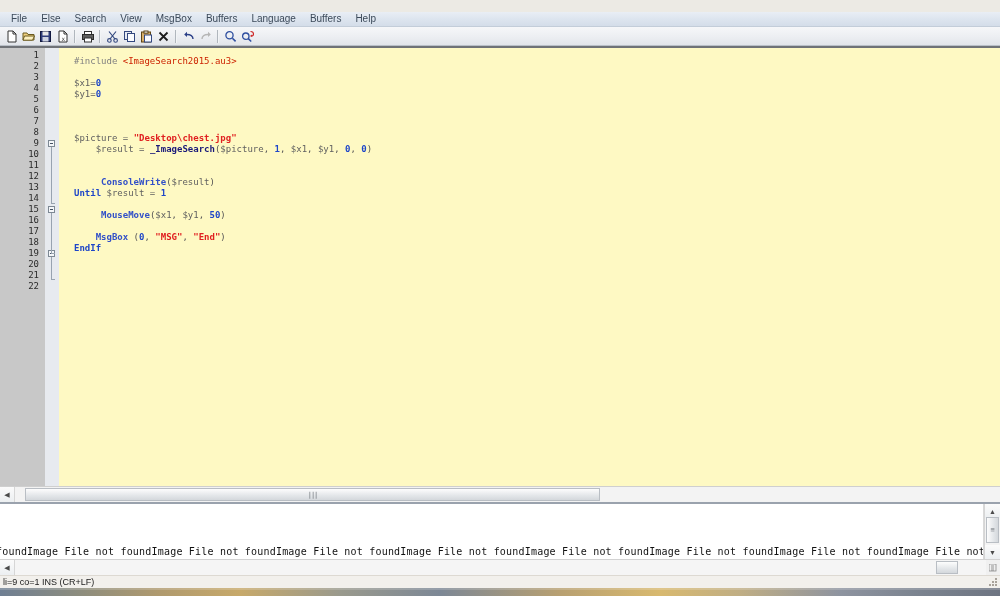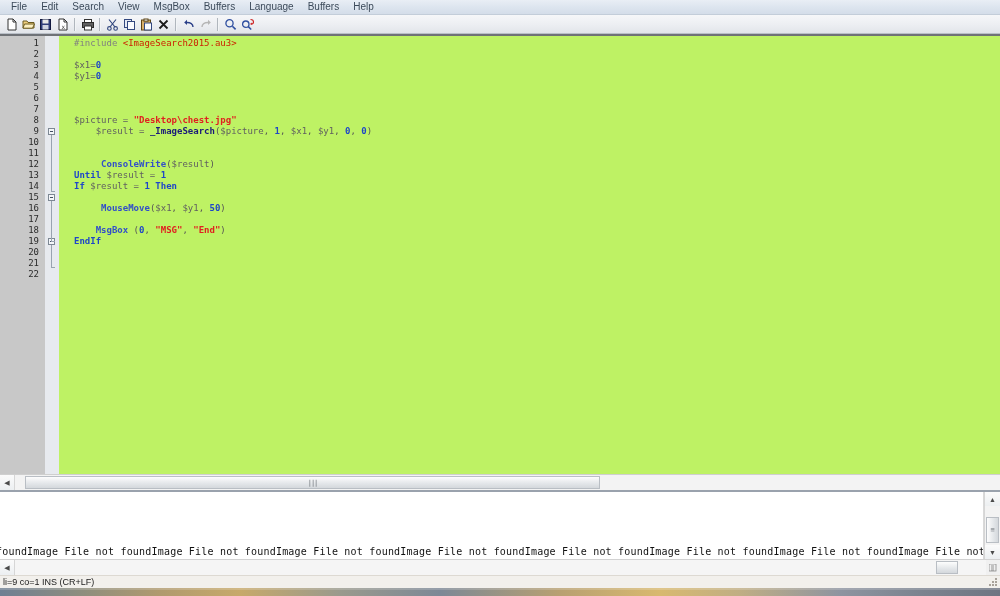--- a/index.html
+++ b/index.html
@@ -16,20 +16,21 @@
   }
 
   
   .menubar{
     height:15px;min-height:15px;
     background:linear-gradient(to bottom,#e9eef5 0%,#dde5ef 50%,#d4dde9 100%);
     display:flex;align-items:center;
     padding-left:4px;
     border-bottom:1px solid #c3cdd9;
     box-sizing:border-box;
+    margin-top:12px;
   }
   .menu-item{
     font-size:10px;color:#3c4a5a;
     padding:0 7px;line-height:14px;
     white-space:nowrap;cursor:default;
   }
 
   
   .toolbar{
     height:19px;min-height:19px;
@@ -95,25 +96,25 @@
     width:3px;height:1px;background:#445063;
   }
   .fold-line{
     position:absolute;left:6px;width:1px;background:#98a3b0;
   }
   .fold-tail{
     position:absolute;width:4px;height:1px;background:#98a3b0;
   }
   .code{
     flex:1;position:relative;
-    padding-top:2px;padding-left:15px;
+    padding-top:8px;padding-left:15px;
     font-family:"DejaVu Sans Mono", monospace;
     font-size:9px;
     box-sizing:border-box;
-    background:#bef264;
+    background:#fef9c3;
     overflow:hidden;
   }
   .cline{height:11px;line-height:11px;white-space:pre;}
 
   
   .s-pre{color:#808080;}
   .s-inc{color:#cc2200;}
   .s-var{color:#606060;}
   .s-op{color:#606060;}
   .s-num{color:#1e46c8;font-weight:bold;}
@@ -226,21 +227,21 @@
     background:rgba(255,255,255,0.18);
   }
 </style>
 </head>
 <body>
 
 <div id="app">
 
   <div class="menubar">
     <div class="menu-item">File</div>
-    <div class="menu-item">Edit</div>
+    <div class="menu-item">Else</div>
     <div class="menu-item">Search</div>
     <div class="menu-item">View</div>
     <div class="menu-item">MsgBox</div>
     <div class="menu-item">Buffers</div>
     <div class="menu-item">Language</div>
     <div class="menu-item">Buffers</div>
     <div class="menu-item">Help</div>
   </div>
 
   <div class="toolbar">
@@ -423,21 +424,20 @@
         <div class="cline"><span class="s-var">$y1</span><span class="s-op">=</span><span class="s-num">0</span></div>
         <div class="cline"></div>
         <div class="cline"></div>
         <div class="cline"></div>
         <div class="cline"><span class="s-var">$picture</span><span class="s-op"> = </span><span class="s-str">"Desktop\chest.jpg"</span></div>
         <div class="cline">    <span class="s-var">$result</span><span class="s-op"> = </span><span class="s-udf">_ImageSearch</span><span class="s-punc">(</span><span class="s-var">$picture</span><span class="s-punc">, </span><span class="s-num">1</span><span class="s-punc">, </span><span class="s-var">$x1</span><span class="s-punc">, </span><span class="s-var">$y1</span><span class="s-punc">, </span><span class="s-num">0</span><span class="s-punc">, </span><span class="s-num">0</span><span class="s-punc">)</span></div>
         <div class="cline"></div>
         <div class="cline"></div>
         <div class="cline">     <span class="s-fn">ConsoleWrite</span><span class="s-punc">(</span><span class="s-var">$result</span><span class="s-punc">)</span></div>
         <div class="cline"><span class="s-kw">Until</span> <span class="s-var">$result</span><span class="s-op"> = </span><span class="s-num">1</span></div>
-        <div class="cline"><span class="s-kw">If</span> <span class="s-var">$result</span><span class="s-op"> = </span><span class="s-num">1</span> <span class="s-kw">Then</span></div>
         <div class="cline"></div>
         <div class="cline">     <span class="s-fn">MouseMove</span><span class="s-punc">(</span><span class="s-var">$x1</span><span class="s-punc">, </span><span class="s-var">$y1</span><span class="s-punc">, </span><span class="s-num">50</span><span class="s-punc">)</span></div>
         <div class="cline"></div>
         <div class="cline">    <span class="s-fn">MsgBox</span><span class="s-punc"> (</span><span class="s-num">0</span><span class="s-punc">, </span><span class="s-str">"MSG"</span><span class="s-punc">, </span><span class="s-str">"End"</span><span class="s-punc">)</span></div>
         <div class="cline"><span class="s-kw">EndIf</span></div>
         <div class="cline"></div>
       </div>
     </div>
 
     <div class="hscroll">

